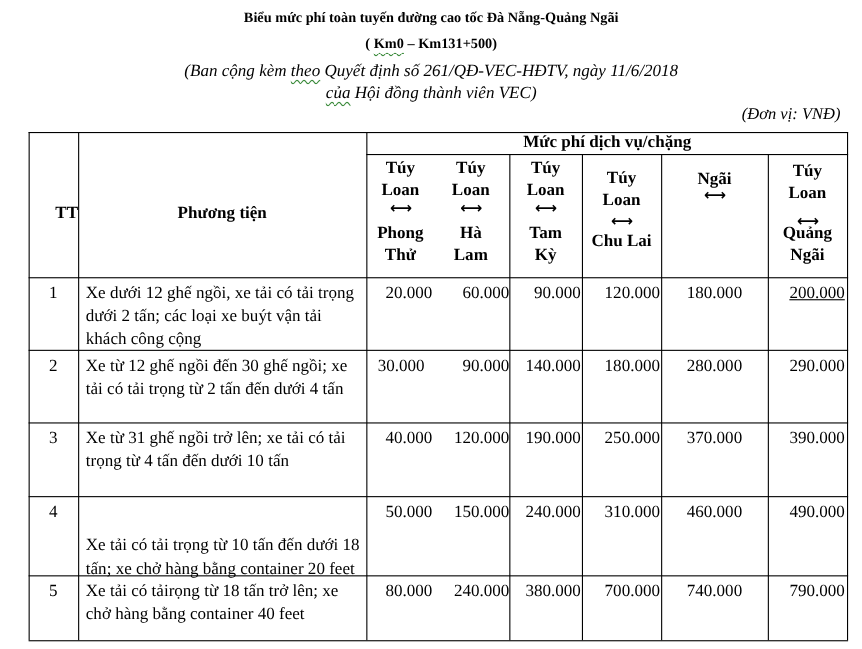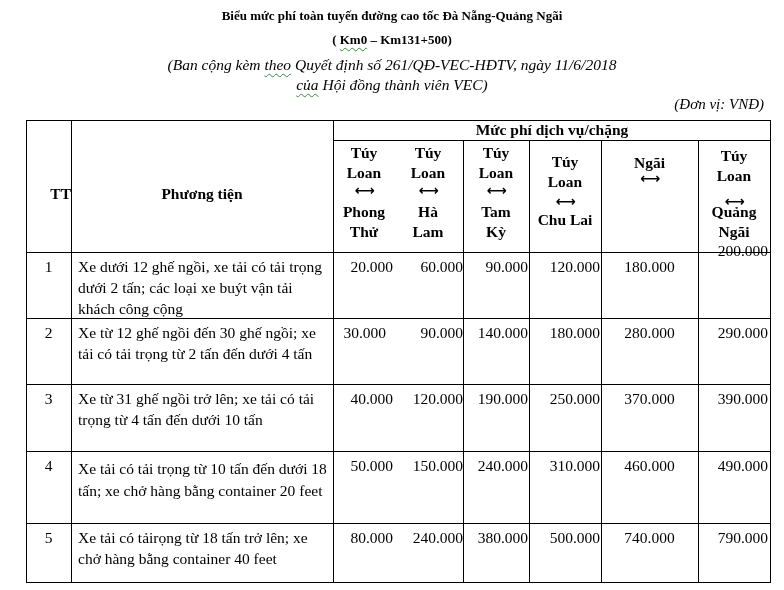--- a/index.html
+++ b/index.html
@@ -89,21 +89,21 @@
   </div>
 
   <div>
     <div class="cell" style="left:26px;top:256px;width:45px;text-align:center;">1</div>
     <div class="cell" style="left:78px;top:256px;width:252px;">Xe dưới 12 ghế ngồi, xe tải có tải trọng dưới 2 tấn; các loại xe buýt vận tải khách công cộng</div>
     <div class="cell num" style="left:333px;top:256px;width:60px;">20.000</div>
     <div class="cell num" style="left:397px;top:256px;width:66px;">60.000</div>
     <div class="cell num" style="left:463px;top:256px;width:65px;">90.000</div>
     <div class="cell num" style="left:529px;top:256px;width:71px;">120.000</div>
     <div class="cell" style="left:601px;top:256px;width:97px;text-align:center;">180.000</div>
-    <div class="cell num" style="left:698px;top:240px;width:70px;">200.000</div>
+    <div class="cell num" style="left:698px;top:256px;width:70px;text-decoration:underline;">200.000</div>
   </div>
 
   <div>
     <div class="cell" style="left:26px;top:322px;width:45px;text-align:center;">2</div>
     <div class="cell" style="left:78px;top:322px;width:252px;">Xe từ 12 ghế ngồi đến 30 ghế ngồi; xe tải có tải trọng từ 2 tấn đến dưới 4 tấn</div>
     <div class="cell num" style="left:326px;top:322px;width:60px;">30.000</div>
     <div class="cell num" style="left:397px;top:322px;width:66px;">90.000</div>
     <div class="cell num" style="left:463px;top:322px;width:65px;">140.000</div>
     <div class="cell num" style="left:529px;top:322px;width:71px;">180.000</div>
     <div class="cell" style="left:601px;top:322px;width:97px;text-align:center;">280.000</div>
@@ -116,32 +116,32 @@
     <div class="cell num" style="left:333px;top:388px;width:60px;">40.000</div>
     <div class="cell num" style="left:397px;top:388px;width:66px;">120.000</div>
     <div class="cell num" style="left:463px;top:388px;width:65px;">190.000</div>
     <div class="cell num" style="left:529px;top:388px;width:71px;">250.000</div>
     <div class="cell" style="left:601px;top:388px;width:97px;text-align:center;">370.000</div>
     <div class="cell num" style="left:698px;top:388px;width:70px;">390.000</div>
   </div>
 
   <div>
     <div class="cell" style="left:26px;top:455px;width:45px;text-align:center;">4</div>
-    <div class="cell" style="left:78px;top:458px;width:252px;line-height:22px;">Xe tải có tải trọng từ 10 tấn đến dưới 18 tấn; xe chở hàng bằng container 20 feet</div>
+    <div class="cell" style="left:78px;top:485px;width:252px;line-height:22px;">Xe tải có tải trọng từ 10 tấn đến dưới 18 tấn; xe chở hàng bằng container 20 feet</div>
     <div class="cell num" style="left:333px;top:455px;width:60px;">50.000</div>
     <div class="cell num" style="left:397px;top:455px;width:66px;">150.000</div>
     <div class="cell num" style="left:463px;top:455px;width:65px;">240.000</div>
     <div class="cell num" style="left:529px;top:455px;width:71px;">310.000</div>
     <div class="cell" style="left:601px;top:455px;width:97px;text-align:center;">460.000</div>
     <div class="cell num" style="left:698px;top:455px;width:70px;">490.000</div>
   </div>
 
   <div>
     <div class="cell" style="left:26px;top:527px;width:45px;text-align:center;">5</div>
     <div class="cell" style="left:78px;top:527px;width:252px;">Xe tải có tảirọng từ 18 tấn trở lên; xe chở hàng bằng container 40 feet</div>
     <div class="cell num" style="left:333px;top:527px;width:60px;">80.000</div>
     <div class="cell num" style="left:397px;top:527px;width:66px;">240.000</div>
     <div class="cell num" style="left:463px;top:527px;width:65px;">380.000</div>
-    <div class="cell num" style="left:529px;top:527px;width:71px;">500.000</div>
+    <div class="cell num" style="left:529px;top:527px;width:71px;">700.000</div>
     <div class="cell" style="left:601px;top:527px;width:97px;text-align:center;">740.000</div>
     <div class="cell num" style="left:698px;top:527px;width:70px;">790.000</div>
   </div>
 </div>
 
 </body></html>

